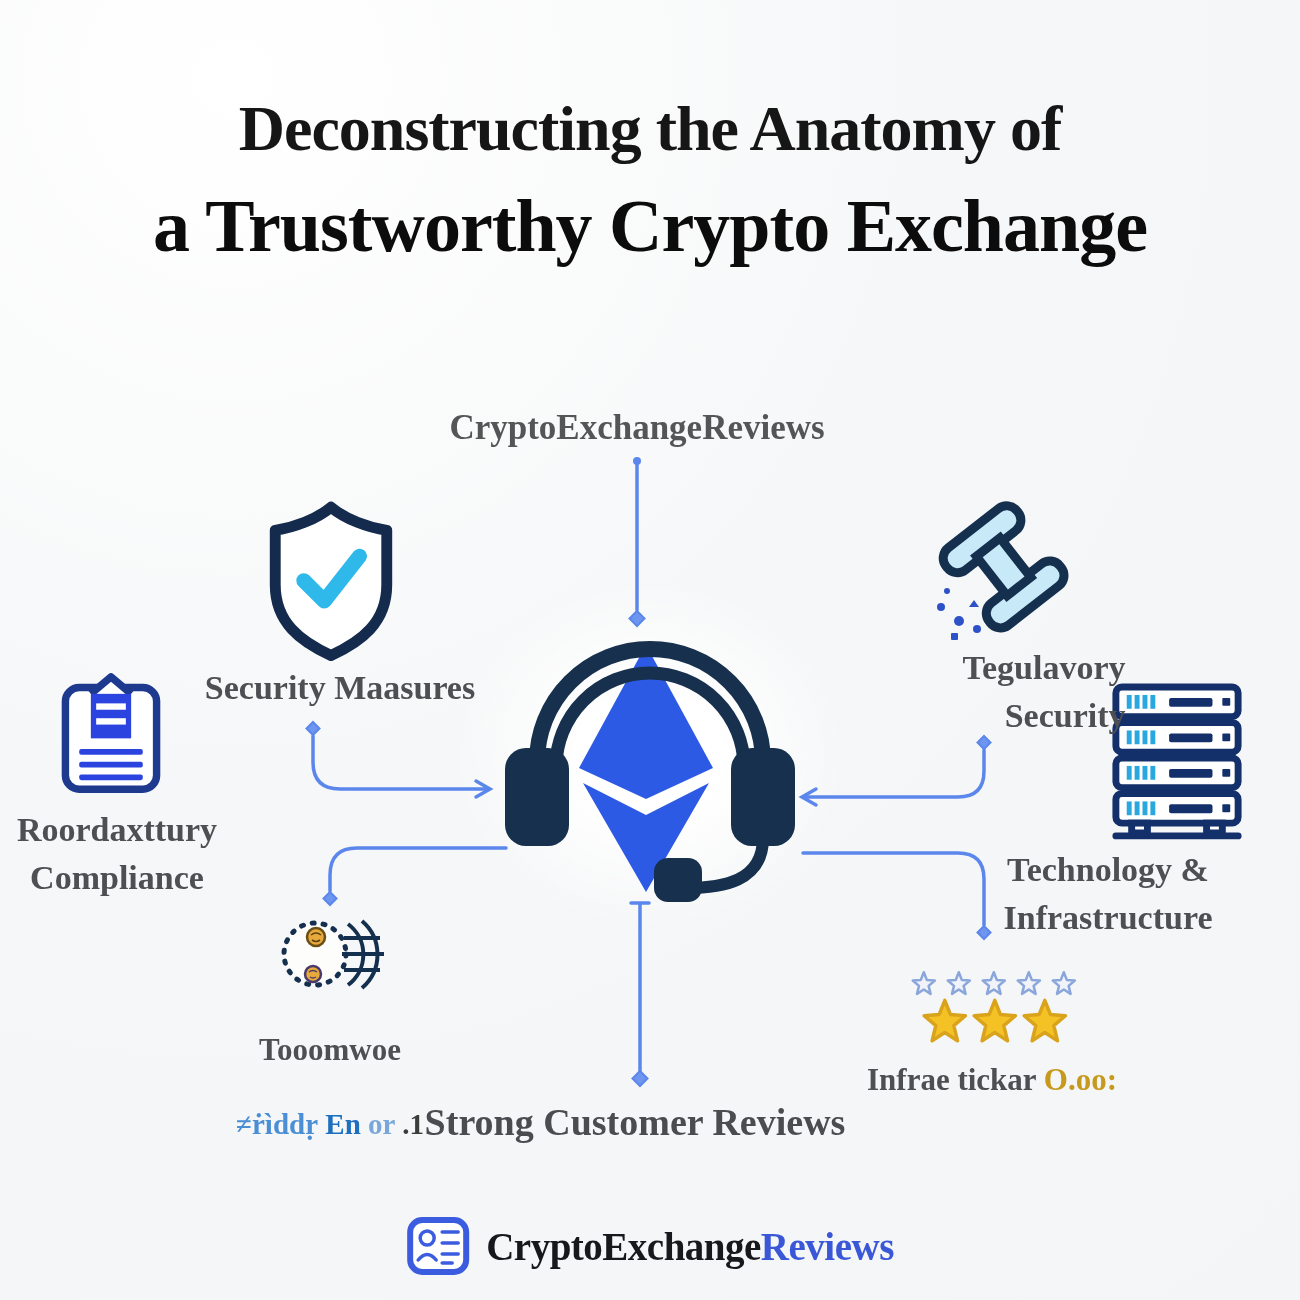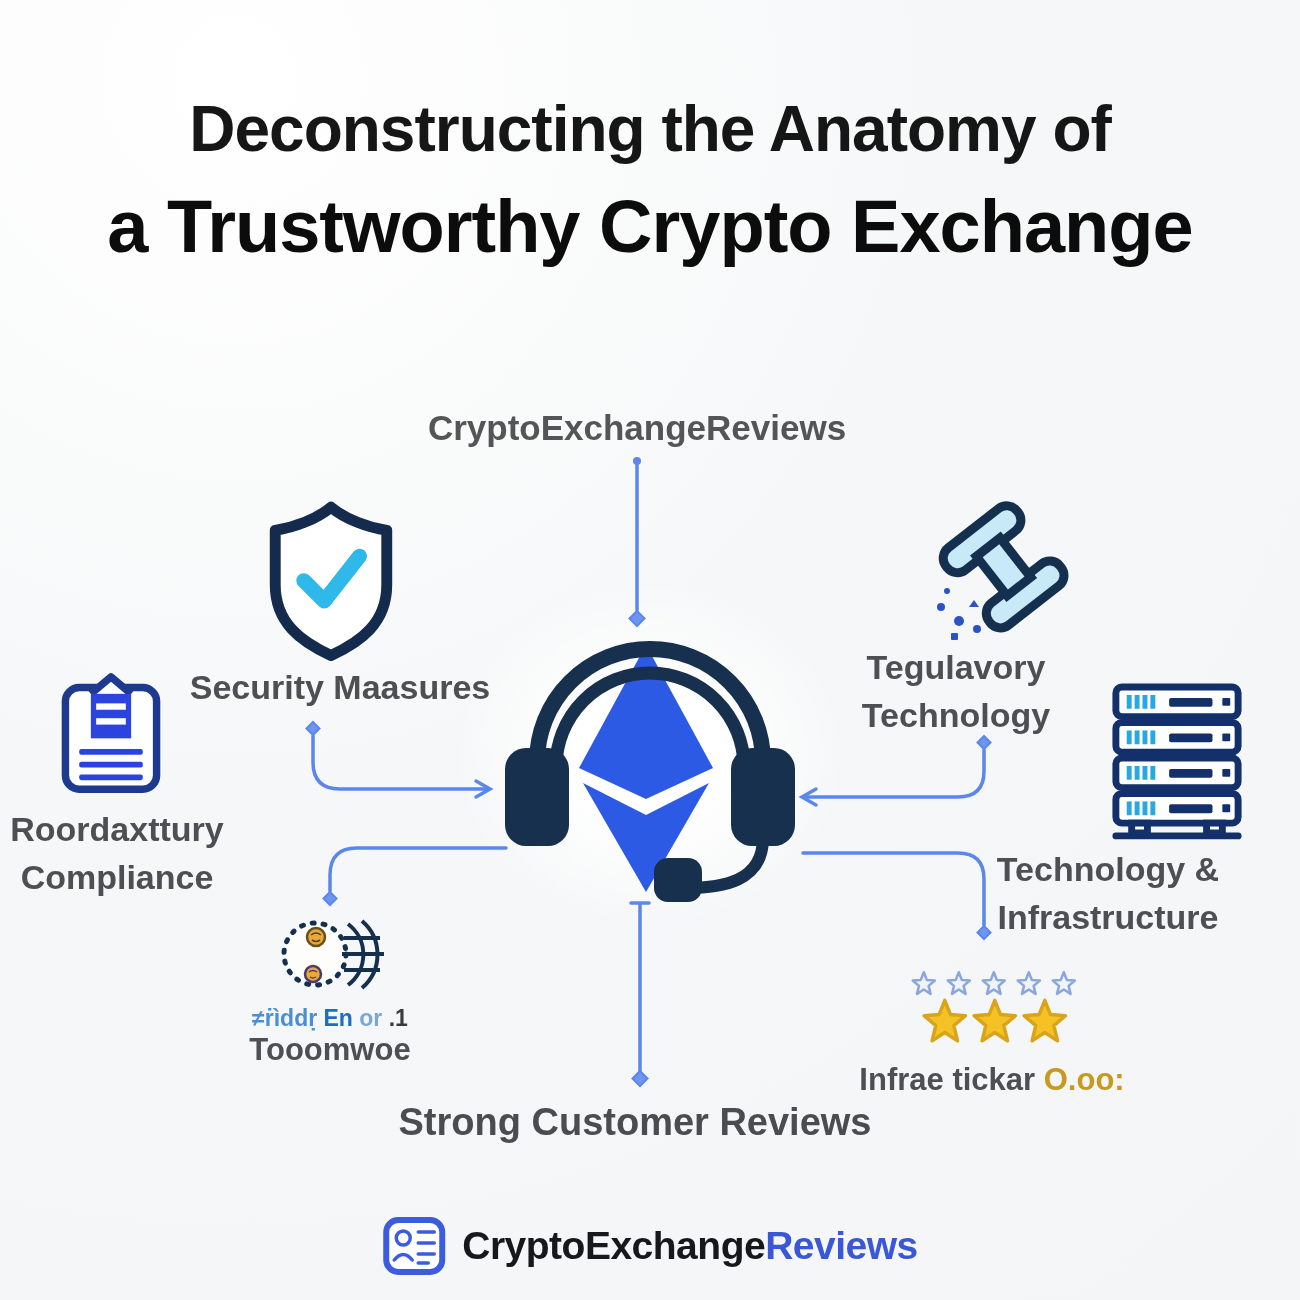--- a/index.html
+++ b/index.html
@@ -1,36 +1,36 @@
 <!DOCTYPE html>
 <html><head>
 <meta charset="utf-8">
 <style>
   html,body{margin:0;padding:0;background:#e9eaec;}
   .stage{
     position:relative;width:1300px;height:1300px;margin:0 auto;
     background:radial-gradient(circle at 18% 6%, #ffffff 0%, #f6f7f8 45%, #f4f5f7 100%);
-    font-family:Liberation Sans, sans-serif;
+    font-family:Liberation Serif, serif;
     overflow:hidden;
   }
   .abs{position:absolute;}
   .ctr{transform:translateX(-50%);text-align:center;white-space:nowrap;}
 
   .title-line1{left:50%;top:92px;font-size:64px;font-weight:600;color:#161616;letter-spacing:-1px;}
   .title-line2{left:50%;top:184px;font-size:74px;font-weight:800;color:#0c0c0c;letter-spacing:-1px;text-align:center;}
 
   .hub-label{left:637px;top:408px;font-size:35px;font-weight:700;color:#545557;}
 
   .node-label{font-size:34px;font-weight:700;color:#4e4f52;line-height:1.4;}
   .lbl-security{left:340px;top:664px;}
   .lbl-compliance{left:117px;top:806px;}
-  .lbl-regulatory{left:956px;top:644px;}
+  .lbl-regulatory{left:1044px;top:644px;text-align:right;}
   .lbl-technology{left:1108px;top:846px;}
   .lbl-global{left:330px;top:1028px;font-size:31px;}
-  .lbl-global-sub{left:330px;top:1002px;font-size:23px;font-weight:700;}
+  .lbl-global-sub{left:330px;top:1104px;font-size:29px;font-weight:700;}
   .seg-b1{color:#4a8fd4;} .seg-b2{color:#1f6fbf;font-weight:800;}
   .seg-b3{color:#7aa7d9;} .seg-b4{color:#3c3c3c;}
   .lbl-rating{left:992px;top:1058px;font-size:31px;}
   .rating-gold{color:#c79a1d;}
   .lbl-reviews{left:635px;top:1096px;font-size:38px;color:#4b4c4f;}
 
   .glow{left:452px;top:580px;width:396px;height:350px;
         background:radial-gradient(closest-side,#ffffff 35%,rgba(255,255,255,0) 100%);}
 
   .footer{left:50%;top:1216px;transform:translateX(-50%);display:flex;align-items:center;gap:16px;}
@@ -213,21 +213,21 @@
 
   <div class="abs ctr node-label lbl-security">Security Maasures</div>
 
   <div class="abs ctr node-label lbl-compliance">
     <div>Roordaxttury</div>
     <div>Compliance</div>
   </div>
 
   <div class="abs ctr node-label lbl-regulatory">
     <div>Tegulavory</div>
-    <div>Technology</div>
+    <div>Security</div>
   </div>
 
   <div class="abs ctr node-label lbl-technology">
     <div>Technology &amp;</div>
     <div>Infrastructure</div>
   </div>
 
   <div class="abs ctr node-label lbl-global">Tooomwoe</div>
   <div class="abs ctr node-label lbl-global-sub"><span class="seg-b1">≠ṙìddṛ</span><span class="seg-b2"> En</span><span class="seg-b3"> or</span><span class="seg-b4"> .1</span></div>
 

